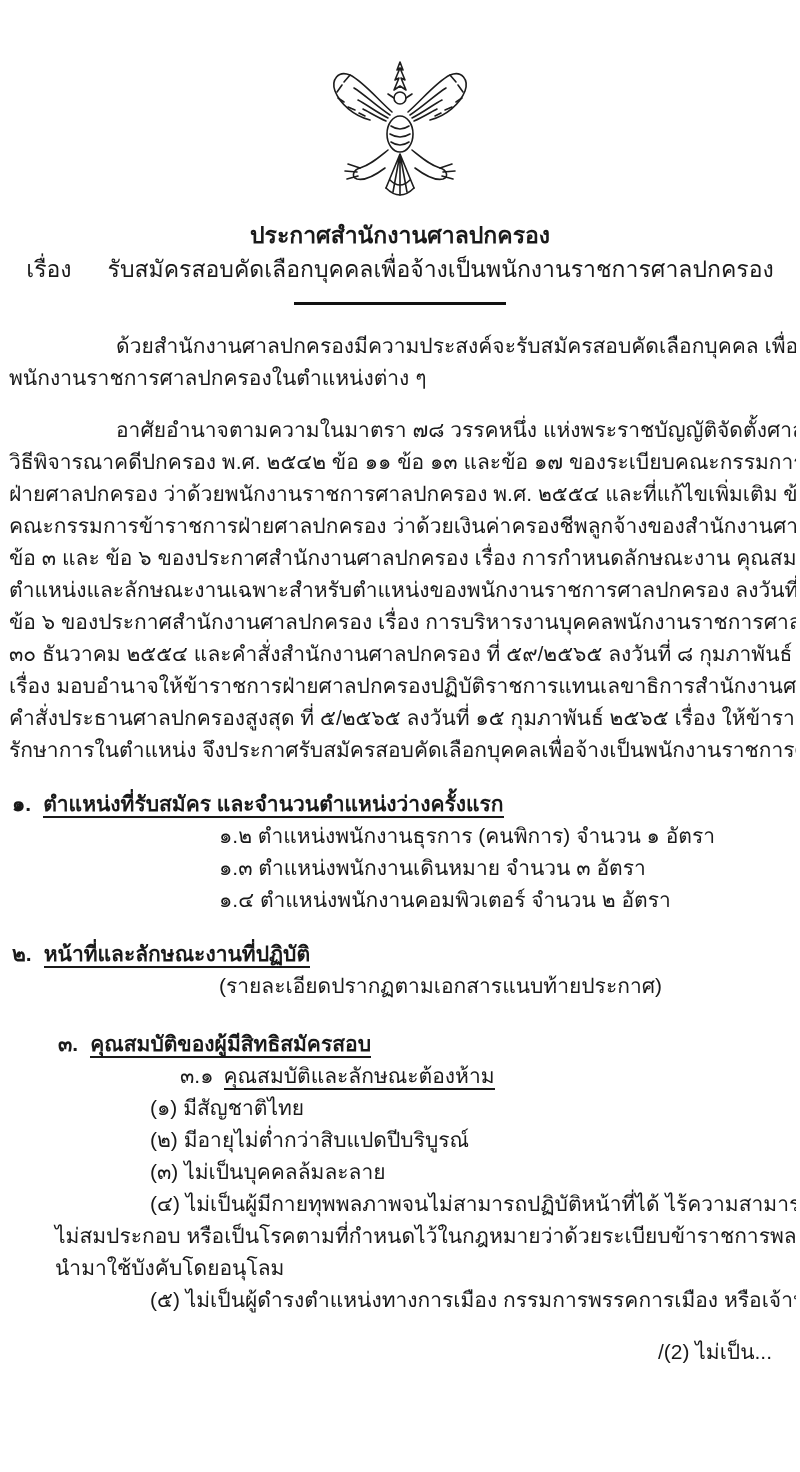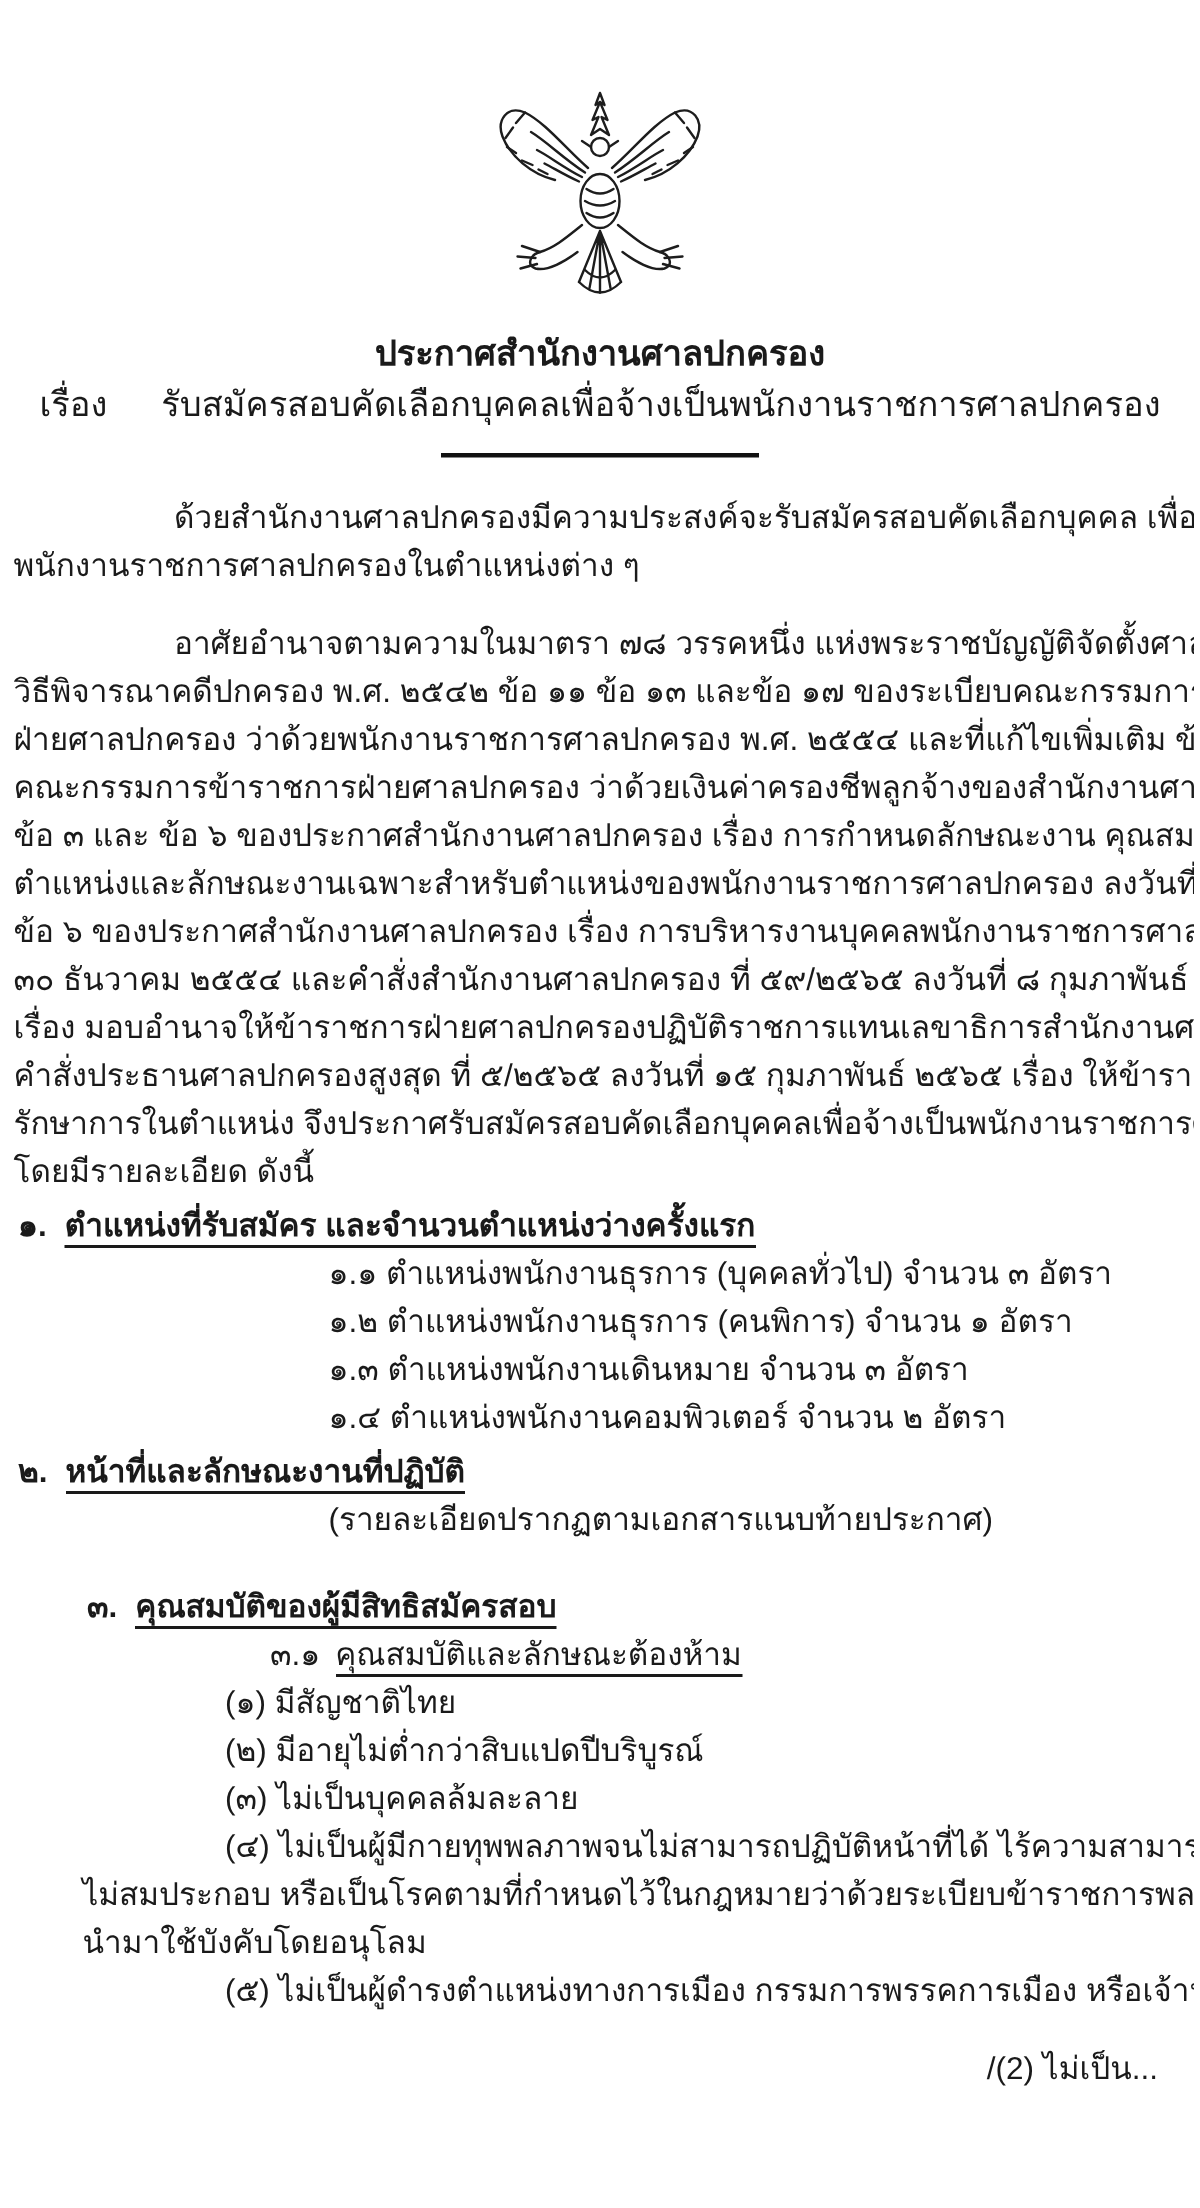--- a/index.html
+++ b/index.html
@@ -26,21 +26,21 @@
     text-align:center;font-size:23px;font-weight:normal;line-height:34px;
     white-space:nowrap;
   }
   .doc-subject .subject-label{display:inline-block;margin-right:36px;}
   .divider{width:212px;height:3px;background:#111;margin:16px auto 0;}
   .body-text{font-size:21px;line-height:32px;}
   .line{white-space:nowrap;padding-left:5px;padding-right:5px;}
   .indent-first{padding-left:112px;}
   .para-intro{margin-top:25px;}
   .para-legal{margin-top:20px;}
-  .section{margin-top:4px;}
+  .section{margin-top:22px;}
   .section-head{font-weight:bold;white-space:nowrap;padding-left:8px;}
   .section-num{display:inline-block;margin-right:12px;}
   .section-title{border-bottom:2px solid #1a1a1a;padding-bottom:1px;}
   .sub-head{font-weight:normal;white-space:nowrap;padding-left:130px;}
   .sub-num{display:inline-block;margin-right:10px;}
   .item-line{white-space:nowrap;padding-left:215px;}
   .qual-line{white-space:nowrap;padding-left:100px;}
   .flush-line{white-space:nowrap;padding-left:5px;}
   .note-line{white-space:nowrap;padding-left:215px;}
   .page-footer{
@@ -102,28 +102,26 @@
     <div class="line">วิธีพิจารณาคดีปกครอง พ.ศ. ๒๕๔๒ ข้อ ๑๑ ข้อ ๑๓ และข้อ ๑๗ ของระเบียบคณะกรรมการข้าราชการ</div>
     <div class="line">ฝ่ายศาลปกครอง ว่าด้วยพนักงานราชการศาลปกครอง พ.ศ. ๒๕๕๔ และที่แก้ไขเพิ่มเติม ข้อ ๔ ของระเบียบ</div>
     <div class="line">คณะกรรมการข้าราชการฝ่ายศาลปกครอง ว่าด้วยเงินค่าครองชีพลูกจ้างของสำนักงานศาลปกครอง พ.ศ. ๒๕๕๔</div>
     <div class="line">ข้อ ๓ และ ข้อ ๖ ของประกาศสำนักงานศาลปกครอง เรื่อง การกำหนดลักษณะงาน คุณสมบัติเฉพาะของกลุ่มงาน</div>
     <div class="line">ตำแหน่งและลักษณะงานเฉพาะสำหรับตำแหน่งของพนักงานราชการศาลปกครอง ลงวันที่ ๓๐ ธันวาคม ๒๕๕๔</div>
     <div class="line">ข้อ ๖ ของประกาศสำนักงานศาลปกครอง เรื่อง การบริหารงานบุคคลพนักงานราชการศาลปกครอง ลงวันที่</div>
     <div class="line">๓๐ ธันวาคม ๒๕๕๔ และคำสั่งสำนักงานศาลปกครอง ที่ ๕๙/๒๕๖๕ ลงวันที่ ๘ กุมภาพันธ์ ๒๕๖๕</div>
     <div class="line">เรื่อง มอบอำนาจให้ข้าราชการฝ่ายศาลปกครองปฏิบัติราชการแทนเลขาธิการสำนักงานศาลปกครอง ประกอบ</div>
     <div class="line">คำสั่งประธานศาลปกครองสูงสุด ที่ ๕/๒๕๖๕ ลงวันที่ ๑๕ กุมภาพันธ์ ๒๕๖๕ เรื่อง ให้ข้าราชการฝ่ายศาลปกครอง</div>
     <div class="line">รักษาการในตำแหน่ง จึงประกาศรับสมัครสอบคัดเลือกบุคคลเพื่อจ้างเป็นพนักงานราชการศาลปกครอง</div>
-    <div class="line">โดยมีรายละเอียด ดังนี้</div>
   </div>
 
   <div class="body-text section">
     <div class="section-head">
       <span class="section-num">๑.</span><span class="section-title">ตำแหน่งที่รับสมัคร และจำนวนตำแหน่งว่างครั้งแรก</span>
     </div>
-    <div class="item-line">๑.๑ ตำแหน่งพนักงานธุรการ (บุคคลทั่วไป) จำนวน ๓ อัตรา</div>
     <div class="item-line">๑.๒ ตำแหน่งพนักงานธุรการ (คนพิการ) จำนวน ๑ อัตรา</div>
     <div class="item-line">๑.๓ ตำแหน่งพนักงานเดินหมาย จำนวน ๓ อัตรา</div>
     <div class="item-line">๑.๔ ตำแหน่งพนักงานคอมพิวเตอร์ จำนวน ๒ อัตรา</div>
   </div>
 
   <div class="body-text section">
     <div class="section-head">
       <span class="section-num">๒.</span><span class="section-title">หน้าที่และลักษณะงานที่ปฏิบัติ</span>
     </div>
     <div class="note-line">(รายละเอียดปรากฏตามเอกสารแนบท้ายประกาศ)</div>

